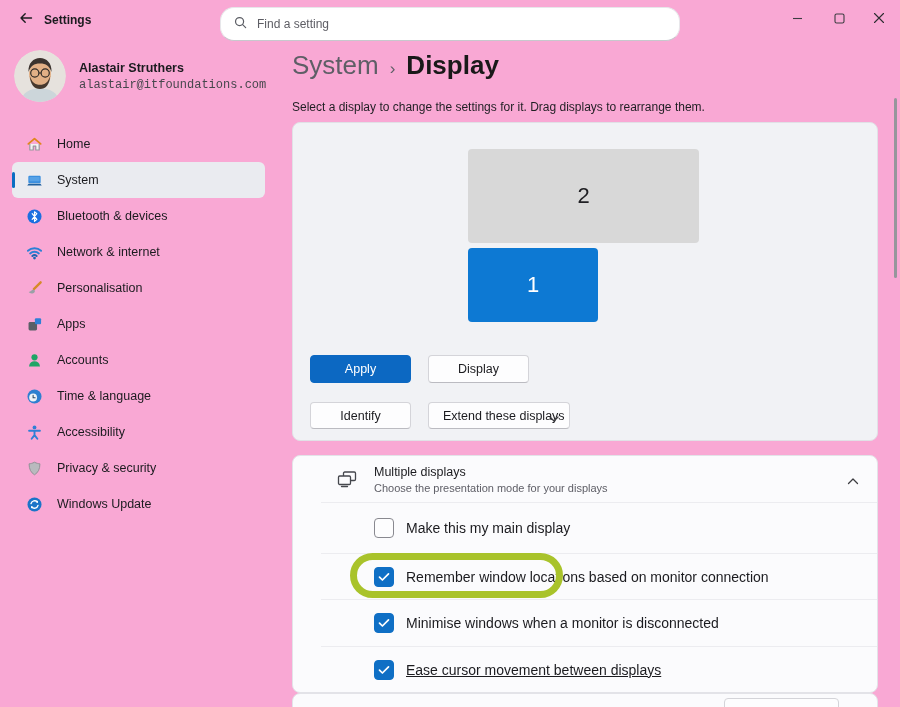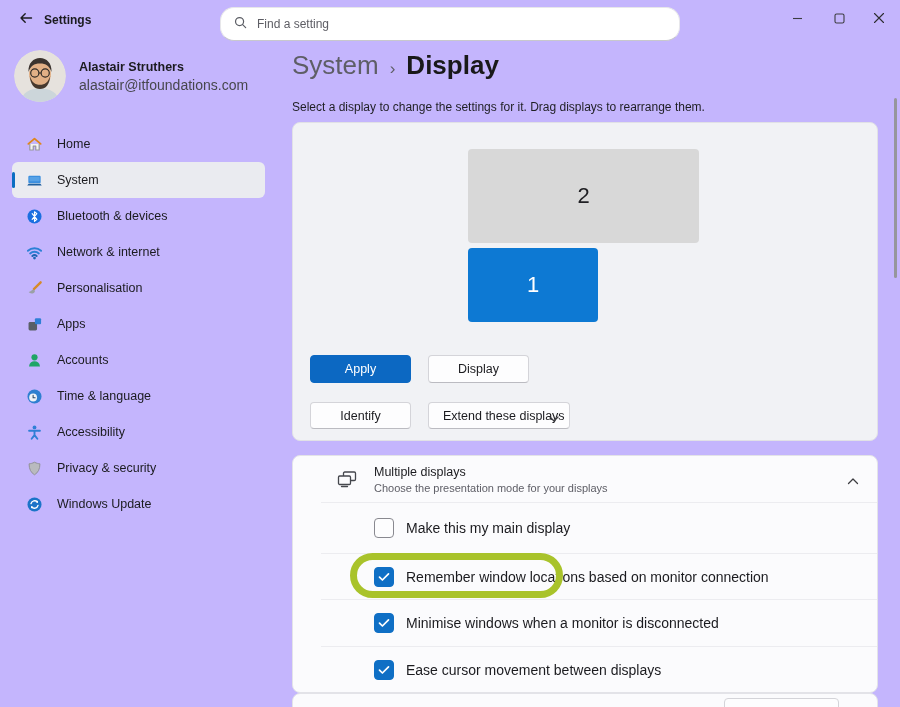--- a/index.html
+++ b/index.html
@@ -1,37 +1,37 @@
 <!DOCTYPE html>
 <html><head>
 <meta charset="utf-8">
 <style>
   html,body{margin:0;padding:0;}
   body{width:900px;height:707px;overflow:hidden;font-family:"Liberation Sans",sans-serif;
        -webkit-font-smoothing:antialiased;}
-  .window{position:relative;width:900px;height:707px;background:#c4b5fd;color:#1b1b1f;overflow:hidden;}
+  .window{position:relative;width:900px;height:707px;background:#f9a8d4;color:#1b1b1f;overflow:hidden;}
 
   
   .titlebar{position:absolute;top:0;left:0;width:100%;height:40px;}
   .back-btn{position:absolute;left:14px;top:9px;width:24px;height:22px;display:flex;align-items:center;justify-content:center;border-radius:4px;cursor:pointer;}
   .app-title{position:absolute;left:44px;top:13px;font-size:12px;font-weight:700;color:#1b1b1f;}
   .search-box{position:absolute;left:220px;top:7px;width:460px;height:14px;background:#ffffff;
               border:1px solid #e7e7ea;border-bottom-color:#c8c8cd;border-radius:14px;
               display:flex;align-items:center;padding:16px 12px;box-sizing:border-box;}
   .search-box .ph{font-size:12px;color:#5d5d64;margin-left:9px;}
   .win-btn{position:absolute;top:6px;width:30px;height:26px;display:flex;align-items:center;justify-content:center;}
   .win-min{left:782px;} .win-max{left:824px;} .win-close{left:864px;}
 
   
   .sidebar{position:absolute;left:0;top:40px;width:280px;bottom:0;}
   .profile{position:absolute;left:14px;top:10px;display:flex;align-items:center;cursor:pointer;}
   .avatar{width:52px;height:52px;border-radius:50%;overflow:hidden;flex:0 0 auto;}
   .profile-text{margin-left:13px;}
   .profile-name{font-size:12.5px;font-weight:700;color:#1b1b1f;}
-  .profile-email{font-size:14px;color:#47474d;margin-top:3px;}
+  .profile-email{font-size:12px;color:#47474d;margin-top:3px;font-family:Liberation Mono, monospace;}
   .nav{position:absolute;left:12px;right:15px;top:86px;}
   .nav-item{position:relative;height:36px;display:flex;align-items:center;padding-left:14px;
             border-radius:6px;cursor:pointer;}
   .nav-item.on{background:#eaebf0;}
   .nav-item.on::before{content:"";position:absolute;left:0;top:10px;width:3px;height:16px;
             border-radius:2px;background:#0b6dc2;}
   .nav-icon{width:17px;height:17px;display:flex;align-items:center;justify-content:center;}
   .nav-label{margin-left:14px;font-size:12.5px;color:#1b1b1f;}
 
   
@@ -343,21 +343,21 @@
       <div class="opt-row" style="height:46px;">
         <span class="cb on">
           <span class="tick"><svg width="12" height="10" viewBox="0 0 12 10">
                 <path d="M1.5 5.2 4.4 8 10.5 1.8" stroke="#fff" stroke-width="1.7" fill="none" stroke-linecap="round" stroke-linejoin="round"></path>
               </svg></span>
         </span>
         <span class="opt-label">Minimise windows when a monitor is disconnected</span>
       </div>
       <div class="divider"></div>
 
-      <div class="opt-row" style="height:45px;">
+      <div class="opt-row" style="height:45px;text-decoration:underline;">
         <span class="cb on">
           <span class="tick"><svg width="12" height="10" viewBox="0 0 12 10">
                 <path d="M1.5 5.2 4.4 8 10.5 1.8" stroke="#fff" stroke-width="1.7" fill="none" stroke-linecap="round" stroke-linejoin="round"></path>
               </svg></span>
         </span>
         <span class="opt-label">Ease cursor movement between displays</span>
       </div>
     </div>
 
     <div class="partial-card">

